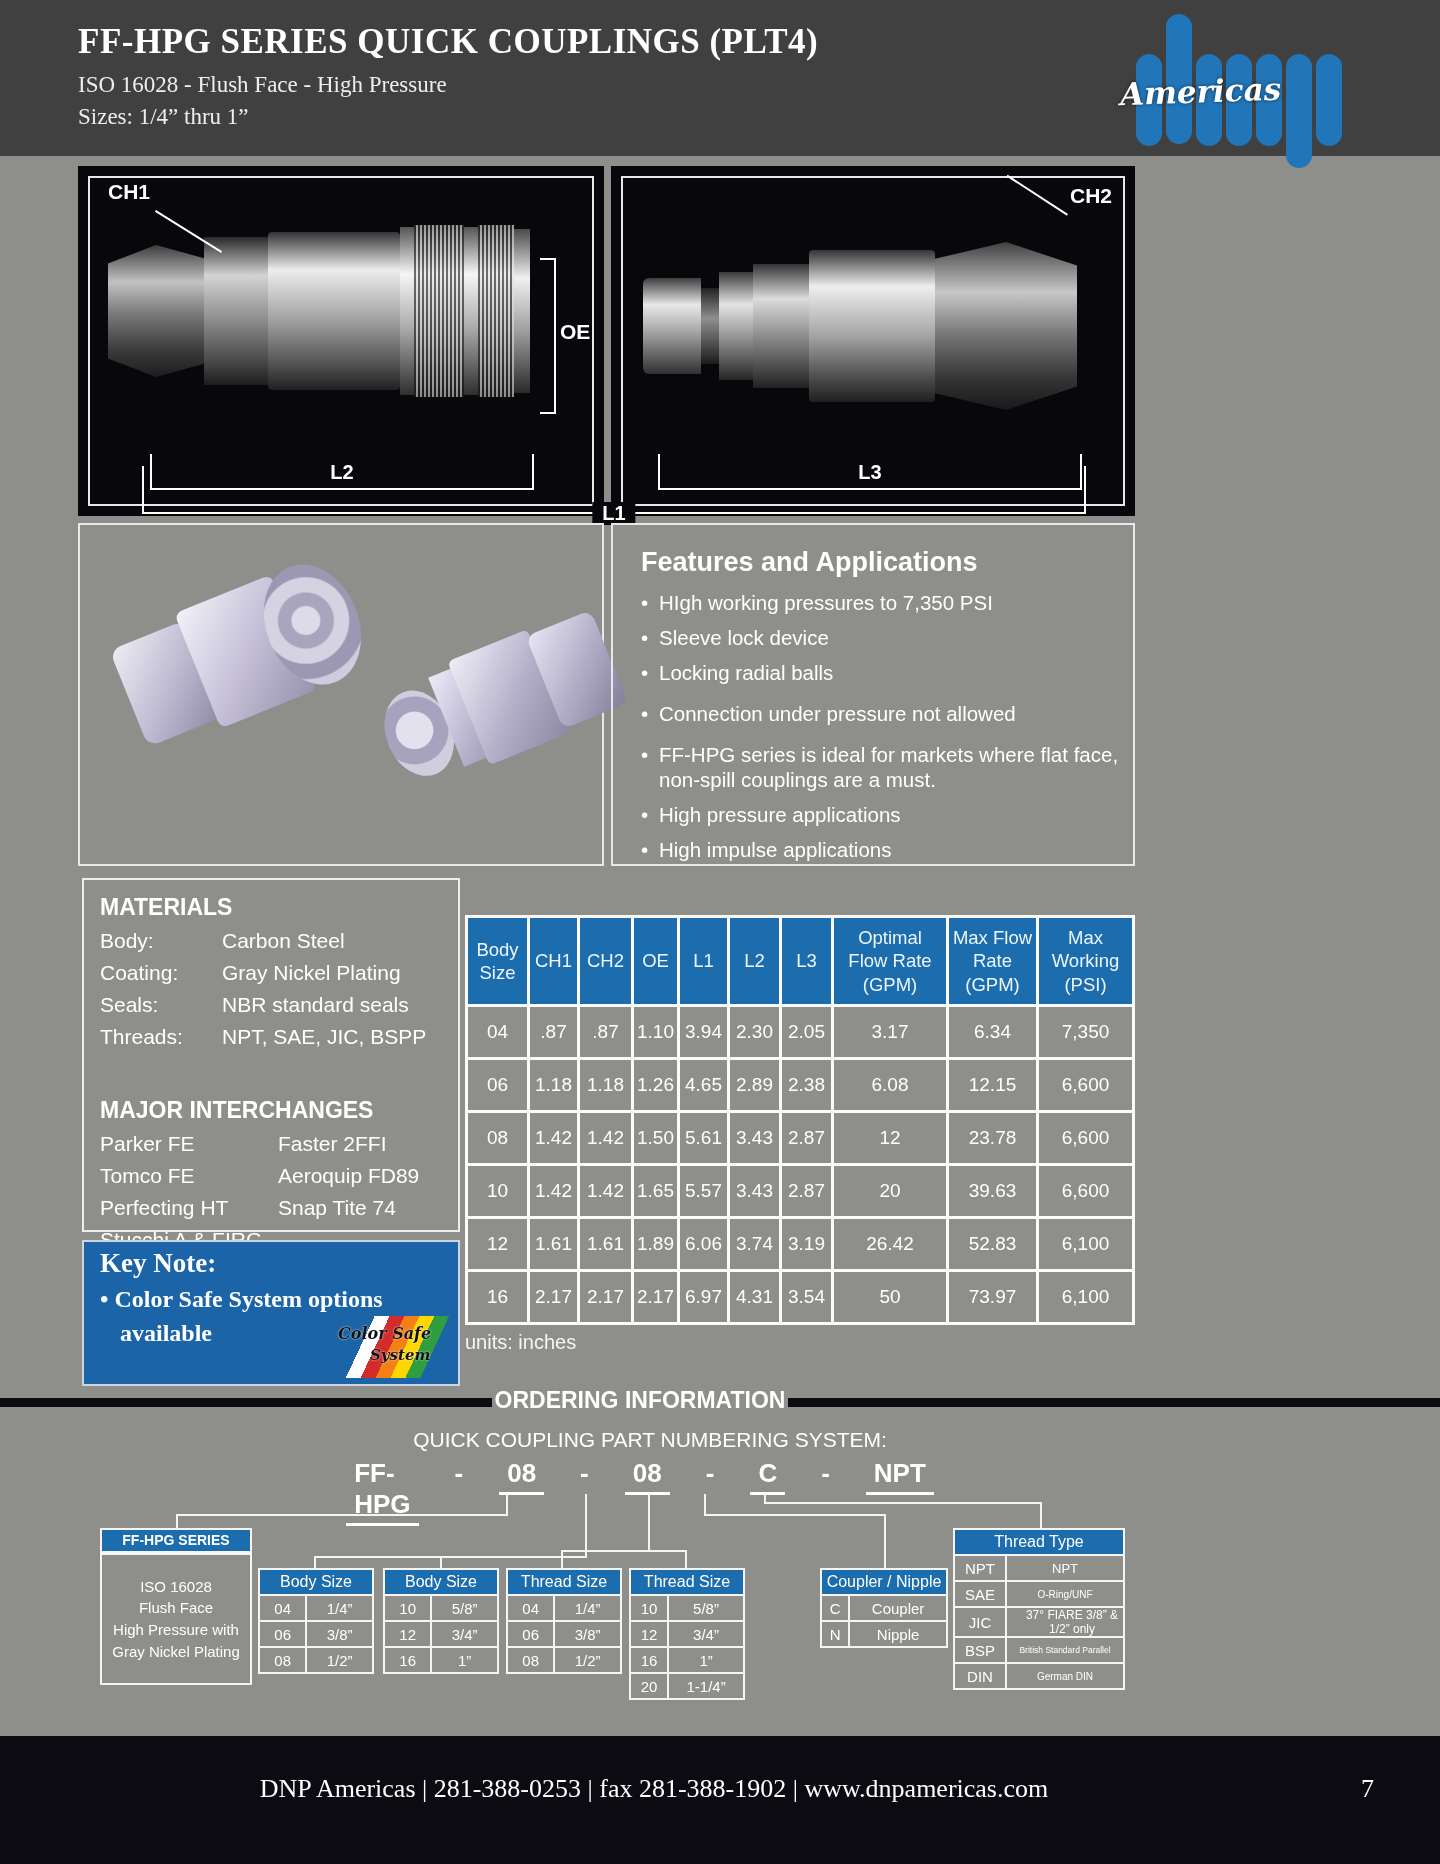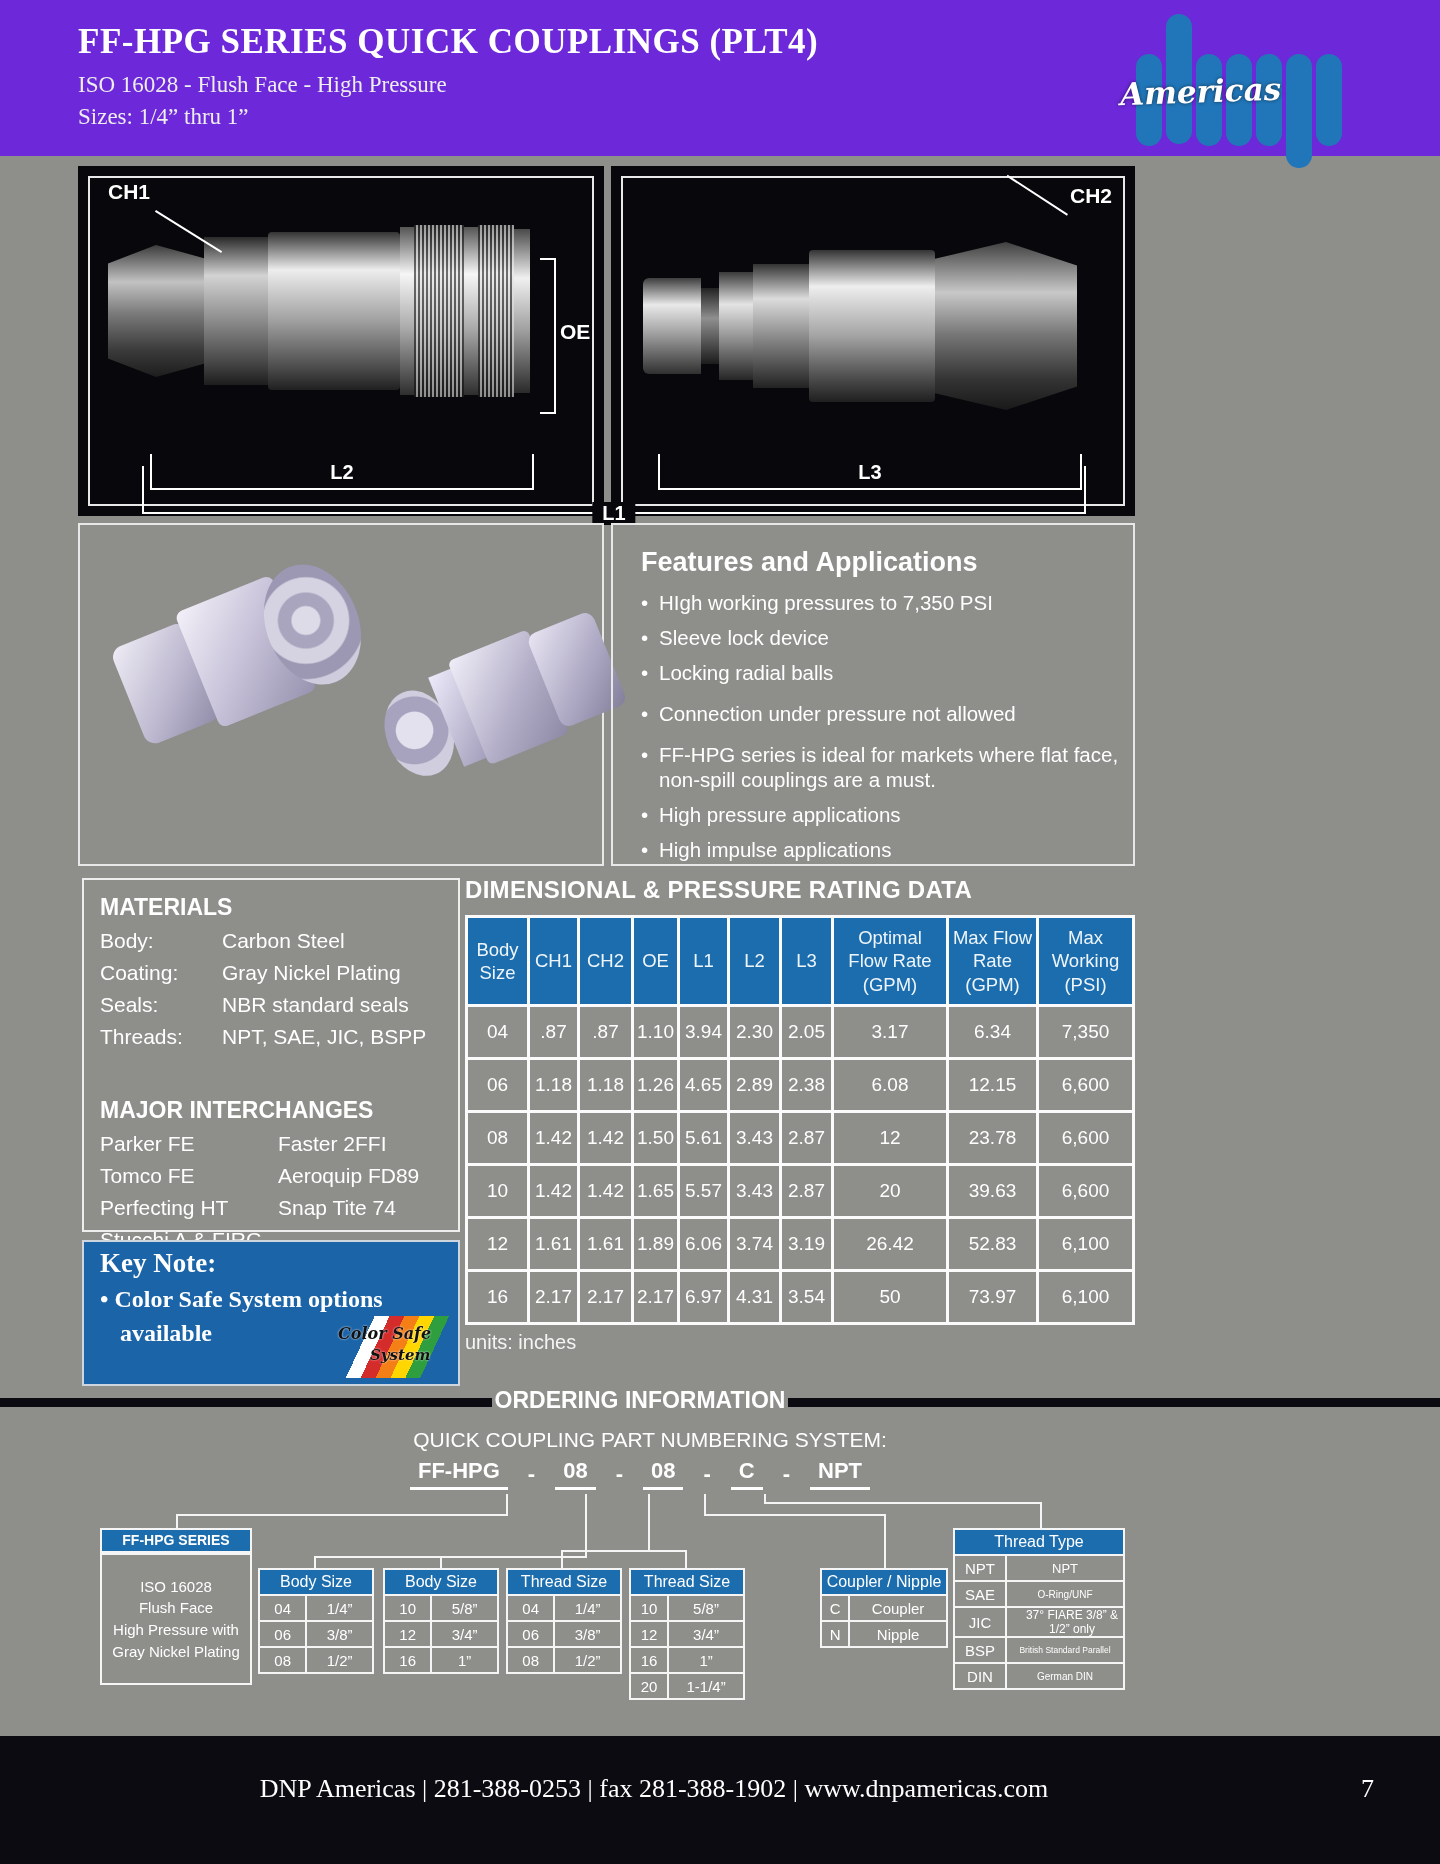--- a/index.html
+++ b/index.html
@@ -1,19 +1,19 @@
 <!DOCTYPE html>
 <html><head>
 <meta charset="utf-8">
 <style>
   html,body{margin:0;padding:0;background:#555;}
   .page{position:relative;width:1440px;height:1864px;background:#8e8e8b;overflow:hidden;
         font-family:"Liberation Sans",sans-serif;}
   
-  .topbar{position:absolute;left:0;top:0;width:1440px;height:156px;background:#6d28d9;}
+  .topbar{position:absolute;left:0;top:0;width:1440px;height:156px;background:#404040;}
   .h-title{position:absolute;left:78px;top:22px;color:#fff;font-family:"Liberation Serif",serif;
            font-weight:bold;font-size:35px;letter-spacing:.5px;}
   .h-sub1{position:absolute;left:78px;top:72px;color:#eee;font-family:"Liberation Serif",serif;font-size:23px;}
   .h-sub2{position:absolute;left:78px;top:104px;color:#eee;font-family:"Liberation Serif",serif;font-size:23px;}
   .logo{position:absolute;right:98px;top:12px;width:206px;height:138px;}
   .logo .bar{position:absolute;width:26px;border-radius:13px;background:#2176b9;}
   .b1{left:0;top:42px;height:92px}.b2{left:30px;top:2px;height:130px}.b3{left:60px;top:42px;height:92px}
   .b4{left:90px;top:42px;height:92px}.b5{left:120px;top:42px;height:92px}.b6{left:150px;top:42px;height:114px}
   .b7{left:180px;top:42px;height:92px}
   .logo-script{position:absolute;left:-16px;top:60px;width:240px;color:#fff;
@@ -102,21 +102,21 @@
                 border:3px solid #fbfbfb;height:86px;padding:0 2px;}
   .dim-table td{color:#fff;font-size:19px;text-align:center;border:3px solid #fbfbfb;height:50px;padding:0;}
   .units{position:absolute;left:465px;top:1331px;width:667px;text-align:left;color:#f5f5f5;font-size:20px;}
   
   .ord-bar{position:absolute;top:1398px;height:9px;background:#0b0b11;}
   .ord-bar-left{left:0;width:492px;}
   .ord-bar-right{left:788px;width:652px;}
   .ord-title{position:absolute;left:492px;top:1387px;width:296px;text-align:center;color:#fff;font-weight:bold;font-size:23px;}
   .ord-sub{position:absolute;left:180px;top:1428px;width:940px;text-align:center;color:#fff;font-size:21px;}
   .part-line{position:absolute;left:360px;top:1458px;width:560px;display:flex;justify-content:center;
-             align-items:center;gap:20px;color:#fff;font-weight:bold;font-size:22px;}
+             align-items:flex-start;gap:36px;color:#fff;font-weight:bold;font-size:26px;}
   .part-seg{border-bottom:3px solid #fff;padding:0 8px 3px;}
   .conn{position:absolute;background:#f5f5f5;}
   
   .series-header{position:absolute;left:100px;top:1528px;width:152px;height:25px;background:#1c6dae;
      border:2px solid #f5f5f5;box-sizing:border-box;color:#fff;font-weight:bold;font-size:14px;
      text-align:center;line-height:21px;}
   .series-body{position:absolute;left:100px;top:1553px;width:152px;height:132px;border:2px solid #f5f5f5;
      box-sizing:border-box;display:flex;flex-direction:column;justify-content:center;text-align:center;
      color:#fff;font-size:15px;line-height:1.45;}
   .mini-wrap{position:absolute;}
@@ -295,21 +295,20 @@
   <section class="keynote">
     <div class="kn-title">Key Note:</div>
     <div class="kn-b1">• Color Safe System options</div>
     <div class="kn-b2">available</div>
     <div class="cs-logo">
       <div class="cs-t1">Color Safe</div>
       <div class="cs-t2">System</div>
     </div>
   </section>
 
-  <div class="dim-title">DIMENSIONAL &amp; PRESSURE RATING DATA</div>
   <table class="dim-table">
       <colgroup>
         <col style="width: 62px;">
         <col style="width: 50px;">
         <col style="width: 54px;">
         <col style="width: 46px;">
         <col style="width: 50px;">
         <col style="width: 52px;">
         <col style="width: 52px;">
         <col style="width: 115px;">

